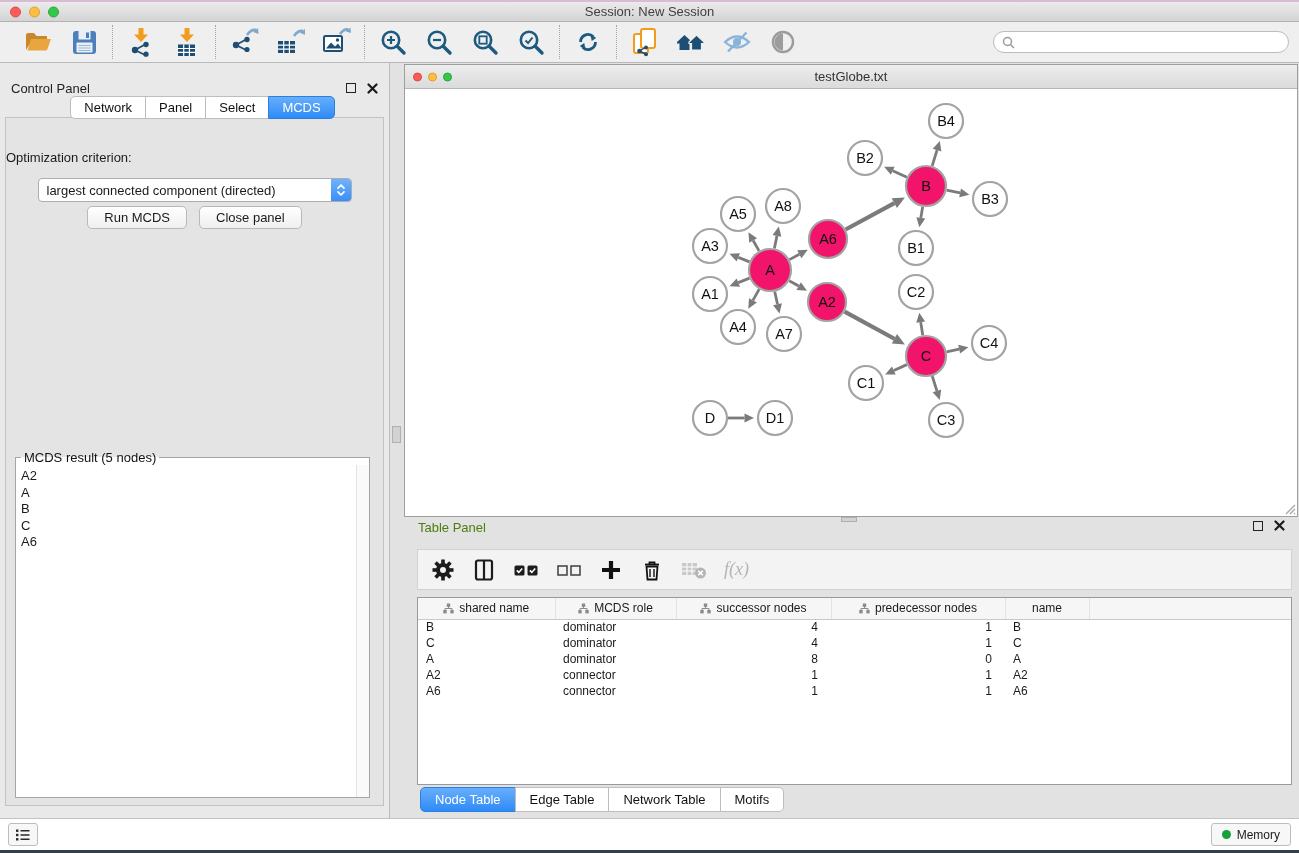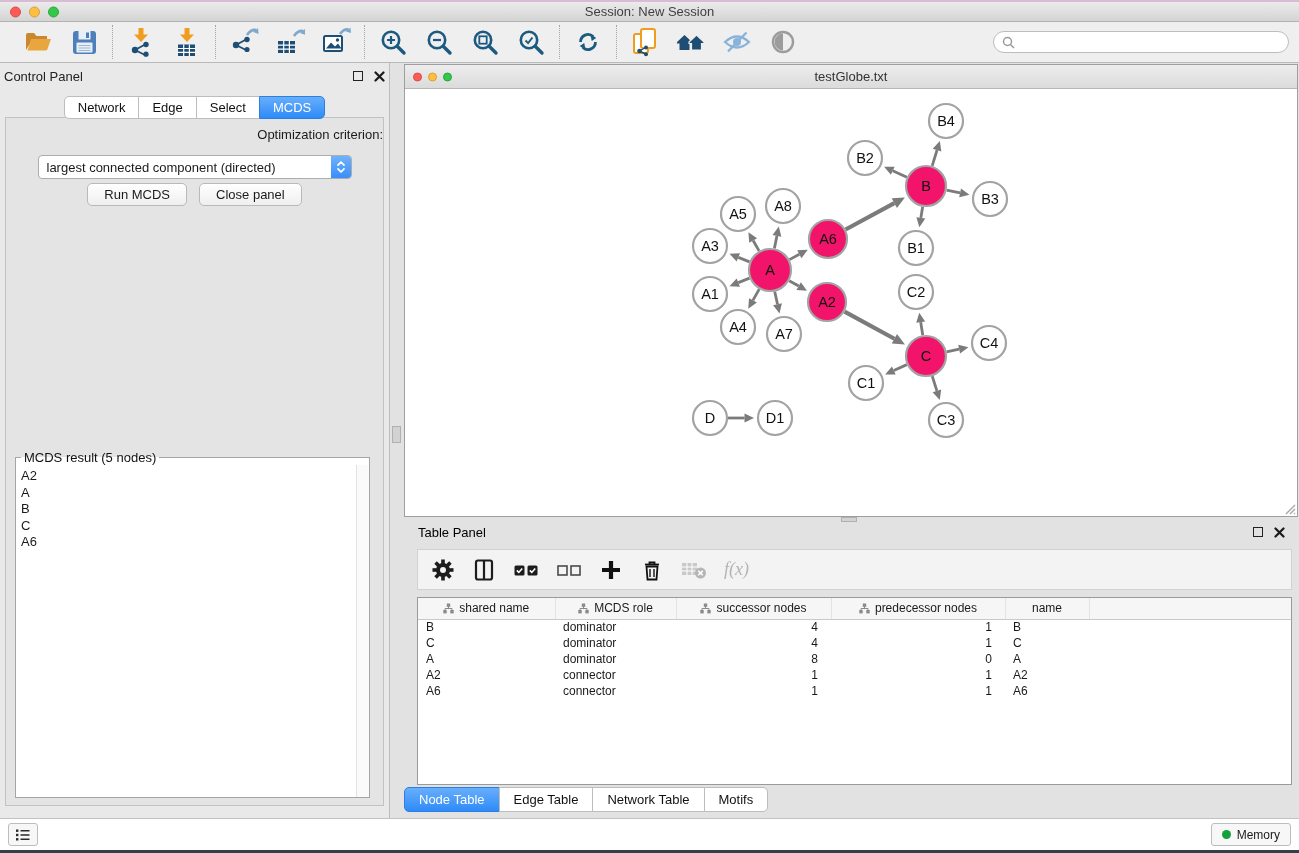--- a/index.html
+++ b/index.html
@@ -23,31 +23,31 @@
   .tbtn { width:36px; height:36px; display:flex; align-items:center; justify-content:center; }
   .searchbox { margin-left:auto; width:296px; height:22px; background:#fff; border:1px solid #bdbdbd;
     border-radius:12px; display:flex; align-items:center; padding:0 8px; gap:5px; }
   .searchbox input { flex:1; border:none; outline:none; font-size:12px; background:transparent; font-family:"Liberation Sans",sans-serif; }
 
   
   .main { position:absolute; top:63px; left:0; right:0; bottom:35px; background:#e2e2e2; }
 
   
   .control-panel { position:absolute; left:0; top:0; width:390px; height:100%; background:#e9e9e9; border-right:1px solid #bcbcbc; }
-  .cp-header { height:26px; display:flex; align-items:center; padding:0 4px; font-size:13px; color:#222; }
+  .cp-header { height:26px; display:flex; align-items:center; padding:0 11px; font-size:13px; color:#222;margin-top:12px; }
   .win-btns { margin-left:auto; display:flex; gap:11px; align-items:center; }
   .float-ic { width:10px; height:10px; border:1.6px solid #222; }
   .seg { display:flex; }
   .seg-tab { padding:3px 13px; background:#fff; border:1px solid #bdbdbd; font-size:13px; margin-left:-1px; color:#111; }
-  .seg-tab:first-child { border-radius:5px 0 0 5px; margin-left:0; }
+  .seg-tab:first-child { border-radius:5px 0 0 5px; margin-left:16px; }
   .seg-tab:last-child { border-radius:0 5px 5px 0; }
   .seg-tab.active { background:linear-gradient(#68aefc,#2e8bf8); border-color:#2d7ee2; color:#fff; }
   .cp-tabs { position:absolute; top:33px; left:0; right:0; display:flex; justify-content:center; z-index:2; }
   .cp-content { position:absolute; left:5px; right:5px; top:54px; bottom:12px; background:#e4e4e4; border:1px solid #c2c2c2; }
-  .opt-label { text-align:right; margin-top:9px; font-size:13px; }
+  .opt-label { text-align:left; margin-top:32px; font-size:13px; }
   .dropdown { position:relative; margin:13px auto 0; width:314px; height:24px; background:#fff; border:1px solid #adadad;
     border-radius:4px; display:flex; align-items:center; font-size:13px; }
   .dd-value { flex:1; padding-left:8px; white-space:nowrap; overflow:hidden; }
   .dd-stepper { width:20px; height:100%; background:linear-gradient(#70b2fc,#3a8ef9); border-radius:0 3px 3px 0;
     display:flex; align-items:center; justify-content:center; }
   .btn-row { display:flex; justify-content:center; gap:12px; margin-top:4px; }
   .btn { padding:3px 16px; background:linear-gradient(#ffffff,#efefef); border:1px solid #b9b9b9; border-radius:5px; font-size:13px; }
   fieldset.mcds-result { position:absolute; left:9px; right:13px; top:332px; bottom:7px; border:1px solid #a5a5a5; background:#fff; }
   fieldset.mcds-result legend { font-size:13px; margin-left:5px; padding:0 3px; color:#111; }
   .result-list { position:absolute; left:2px; right:15px; top:3px; bottom:2px; overflow:hidden; font-size:13px; line-height:16.5px; padding-left:3px; }
@@ -61,21 +61,21 @@
   .network-window { position:absolute; left:404px; top:1px; width:894px; height:453px; background:#fff; border:1px solid #9e9e9e; }
   .nw-titlebar { position:relative; height:24px; background:linear-gradient(#ededed,#dbdbdb); border-bottom:1px solid #b6b6b6;
     display:flex; align-items:center; justify-content:center; font-size:13px; color:#333; }
   .nw-titlebar .lights { left:8px; gap:6px; }
   .nw-titlebar .light { width:9px; height:9px; }
   .nw-canvas { position:absolute; left:0; right:0; top:24px; bottom:0; background:#fff; overflow:hidden; }
   .resize-grip { position:absolute; right:1px; bottom:1px; }
 
   
   .table-panel { position:absolute; left:404px; top:457px; width:895px; height:298px; }
-  .tp-header { height:24px; display:flex; align-items:center; padding:0 14px 0 14px; font-size:13px; color:#000000; }
+  .tp-header { height:24px; display:flex; align-items:flex-start; padding:0 14px 0 14px; font-size:13px; color:#4d7c0f; }
   .tp-toolbar { position:absolute; left:13px; right:7px; top:29px; height:41px; background:#f3f3f3; border:1px solid #d2d2d2;
     display:flex; align-items:center; gap:17px; padding:0 13px; }
   .fx { font-family:"Liberation Serif", serif; font-style:italic; font-size:18px; color:#b4b4b4; }
   .tp-table-wrap { position:absolute; left:13px; right:7px; top:77px; height:188px; background:#fff; border:1px solid #9a9a9a; overflow:hidden; }
   table.node-table { border-collapse:collapse; table-layout:fixed; width:100%; font-size:12px;padding-left:16px; }
   table.node-table th { height:21px; background:#f6f6f6; border-bottom:1px solid #c9c9c9; border-right:1px solid #e3e3e3;
     font-weight:normal; font-size:12px; }
   table.node-table th:last-child { border-right:none; }
   .th-inner { display:flex; align-items:center; justify-content:center; gap:5px; }
   table.node-table td { height:16px; padding:0 6px; white-space:nowrap; overflow:hidden; }
@@ -273,21 +273,21 @@
       <span>Control Panel</span>
       <div class="win-btns">
         <div class="float-ic"></div>
         <svg width="11" height="11" viewBox="0 0 11 11">
           <path d="M1.5 1.5l8 8M9.5 1.5l-8 8" stroke="#1a1a1a" stroke-width="2.2" stroke-linecap="round"></path>
         </svg>
       </div>
     </div>
     <div class="cp-tabs seg">
       <div class="seg-tab">Network</div>
-      <div class="seg-tab">Edge</div>
+      <div class="seg-tab">Panel</div>
       <div class="seg-tab">Select</div>
       <div class="seg-tab active">MCDS</div>
     </div>
     <div class="cp-content">
       <div class="opt-label">Optimization criterion:</div>
       <div class="dropdown">
         <span class="dd-value">largest connected component (directed)</span>
         <span class="dd-stepper">
           <svg width="10" height="14" viewBox="0 0 10 14">
             <path d="M2 5.2L5 2l3 3.2M2 8.8L5 12l3-3.2" fill="none" stroke="#fff" stroke-width="1.7" stroke-linecap="round" stroke-linejoin="round"></path>

